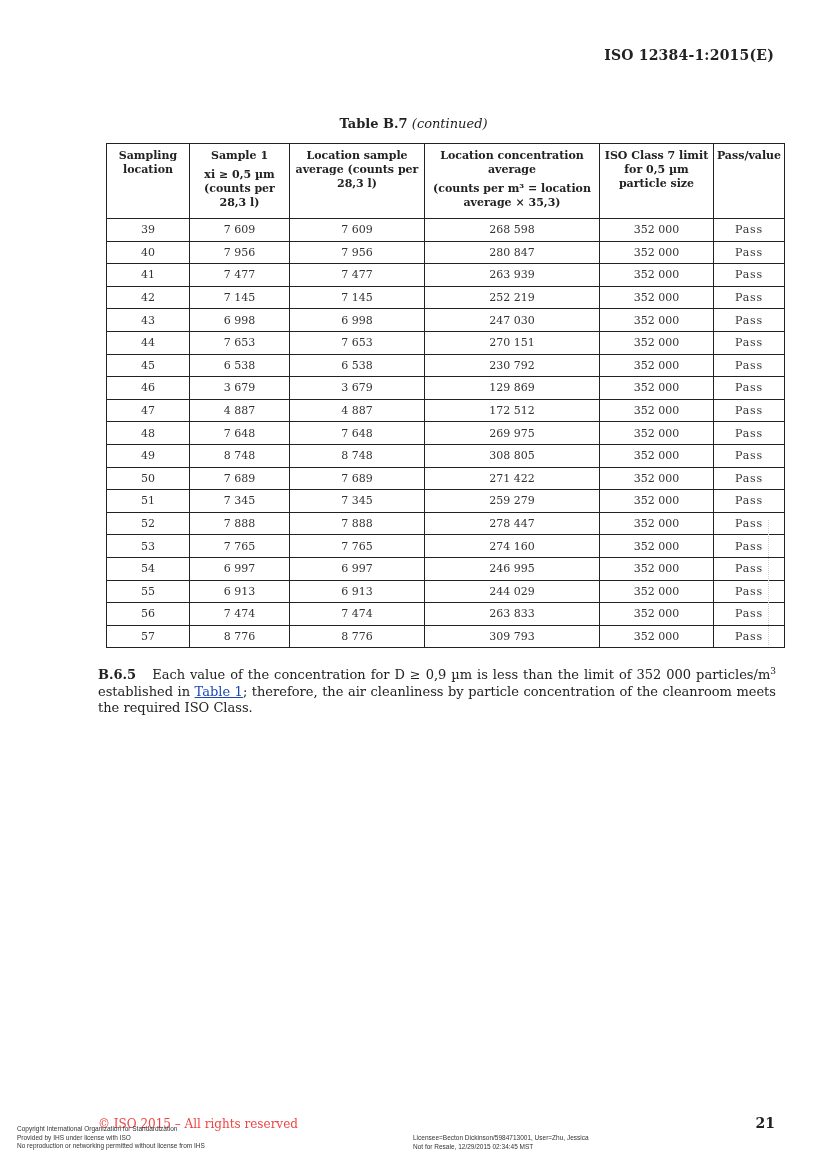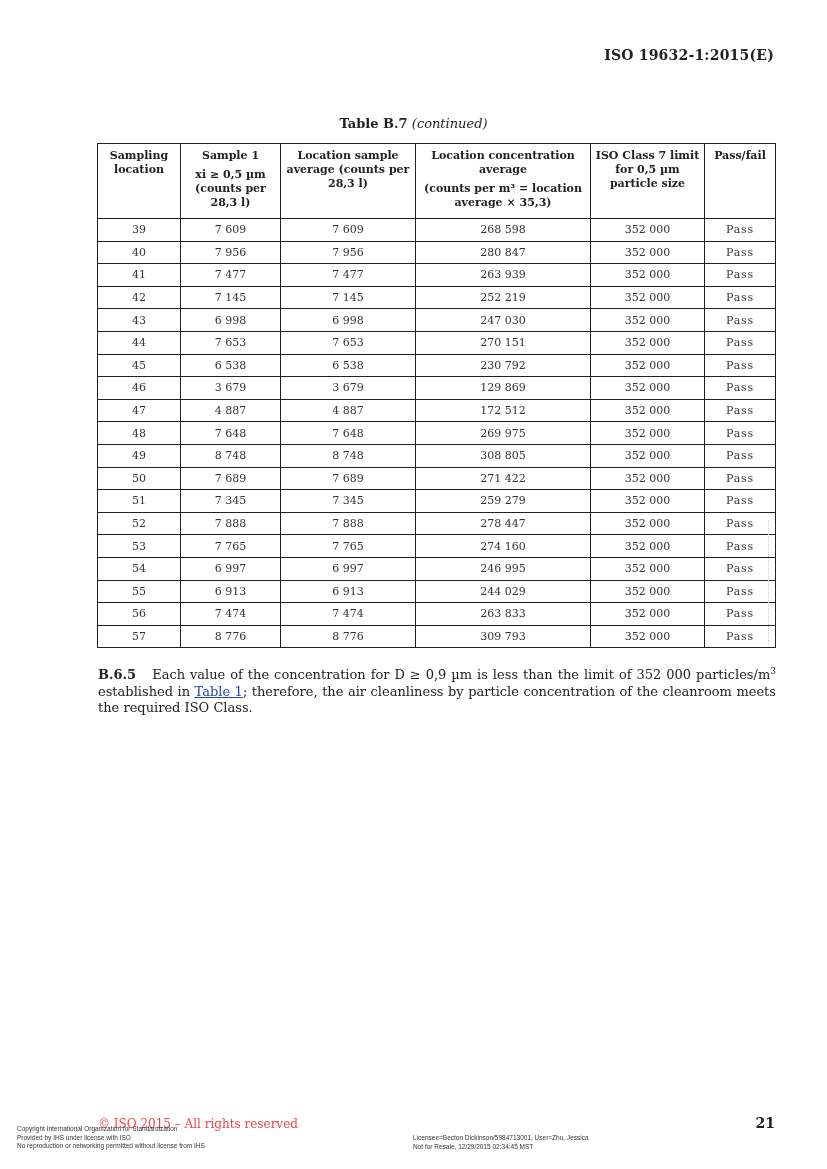--- a/index.html
+++ b/index.html
@@ -12,21 +12,21 @@
     font-size: 14px; font-weight: bold; color: #222;
     font-family: "DejaVu Serif", serif; letter-spacing: 0.2px;
   }
   .table-caption {
     position: absolute; left: 0; width: 827px; top: 116px;
     text-align: center; font-size: 13px; color: #222;
   }
   .table-caption b { font-weight: bold; }
   .table-caption i { font-style: italic; font-weight: normal; }
   table.data {
-    position: absolute; left: 97px; top: 143px; width: 678px;
+    position: absolute; left: 106px; top: 143px; width: 678px;
     border-collapse: collapse; table-layout: fixed;
     font-family: "DejaVu Serif", serif;
   }
   table.data th, table.data td {
     border: 1px solid #222; text-align: center; padding: 0; color: #333;
   }
   table.data th {
     font-size: 11px; font-weight: bold; vertical-align: top;
     padding-top: 5px; line-height: 14px; height: 69px; color: #222;
   }
@@ -53,21 +53,21 @@
   .ihs-left { left: 17px; top: 1125px; }
   .ihs-right { left: 413px; top: 1134px; }
   .side-marks {
     position: absolute; left: 768px; top: 520px; width: 4px; height: 125px;
     border-left: 1px dotted #ccc;
   }
 </style>
 </head>
 <body>
 
-<div class="doc-id">ISO 19632-1:2015(E)</div>
+<div class="doc-id">ISO 12384-1:2015(E)</div>
 
 <div class="table-caption">
   <b>Table B.7</b>
   <i>(continued)</i>
 </div>
 
 <table class="data">
   <colgroup>
     <col style="width:83px">
       <col style="width:100px">
@@ -76,21 +76,21 @@
       <col style="width:114px">
       <col style="width:71px">
   </colgroup>
   <thead>
     <tr>
       <th><span>Sampling location</span></th>
       <th><span>Sample 1</span><span class="sub">xi ≥ 0,5 µm (counts per 28,3 l)</span></th>
       <th><span>Location sample average (counts per 28,3 l)</span></th>
       <th><span>Location concentration average</span><span class="sub">(counts per m³ = location average × 35,3)</span></th>
       <th><span>ISO Class 7 limit for 0,5 µm particle size</span></th>
-      <th><span>Pass/fail</span></th>
+      <th><span>Pass/value</span></th>
     </tr>
   </thead>
   <tbody id="tbody">
       <tr>
         <td>39</td>
         <td>7 609</td>
         <td>7 609</td>
         <td>268 598</td>
         <td>352 000</td>
         <td class="pass">Pass</td>

